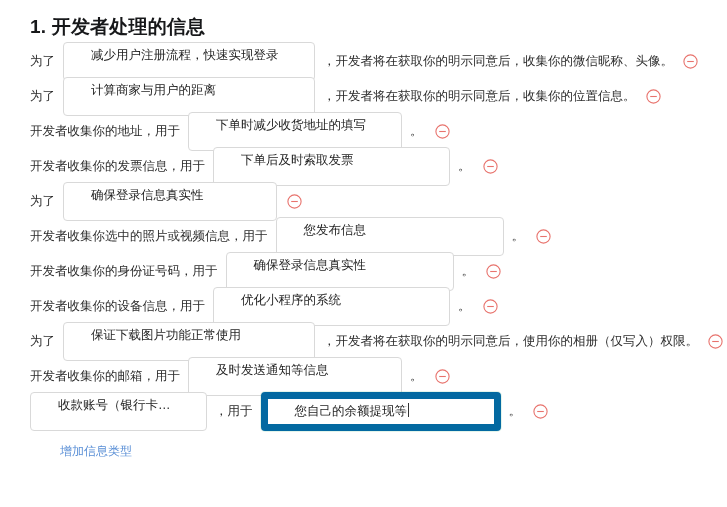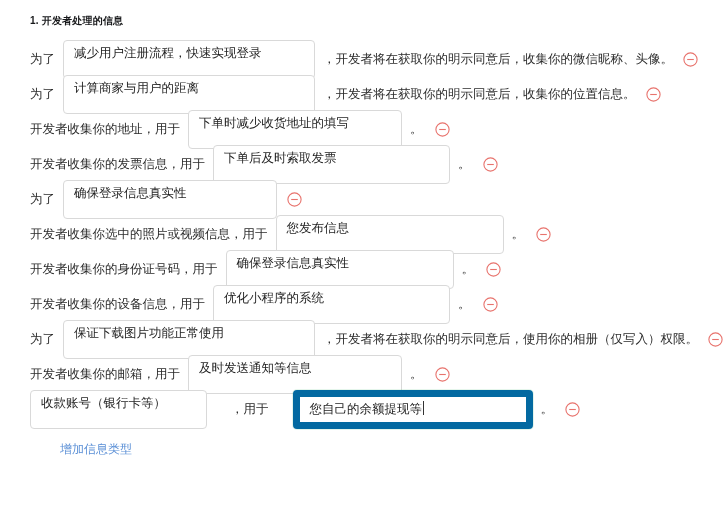--- a/index.html
+++ b/index.html
@@ -14,24 +14,24 @@
     color: #1a1a1a;
     overflow: hidden;
   }
   .page {
     padding: 10px 18px 0 30px;
     box-sizing: border-box;
     width: 727px;
     height: 507px;
   }
   .section-title {
-    font-size: 10px;
+    font-size: 19px;
     font-weight: bold;
     color: #17181a;
-    margin: 4px 0 14px 0;
+    margin: 4px 0 4px 0;
     letter-spacing: 0.2px;
   }
   .section-desc {
     font-size: 12.5px;
     color: #3d3d3d;
     margin: 0 0 14px 0;
   }
   .rows {
     display: block;
   }
@@ -43,33 +43,33 @@
     color: #2b2b2b;
     white-space: nowrap;
   }
   .lbl {
     flex: 0 0 auto;
   }
   .lbl.pre {
     margin-right: 8px;
   }
   .lbl.mid {
-    margin: 0 24px;
+    margin: 0 8px;
   }
   .lbl.post {
     margin-left: 8px;
   }
   .field {
     flex: 0 0 auto;
     height: 39px;
     line-height: 25px;
     border: 1px solid #d9d9d9;
     border-radius: 4px;
     background: #ffffff;
-    padding: 0 10px;
+    padding: 0 27px;
     font-size: 12.5px;
     color: #1f1f1f;
     box-sizing: border-box;
     outline: none;
     font-family: "Liberation Sans", sans-serif;
     overflow: hidden;
     text-overflow: ellipsis;
   }
   .field.active {
     border: 7px solid #0369a1;

